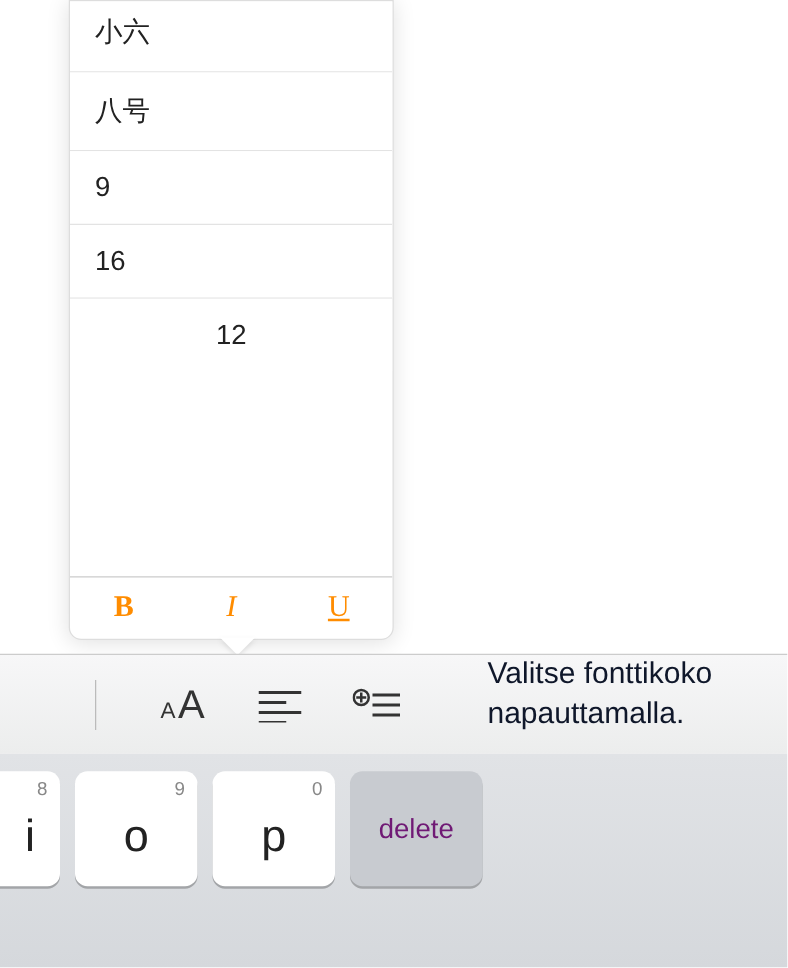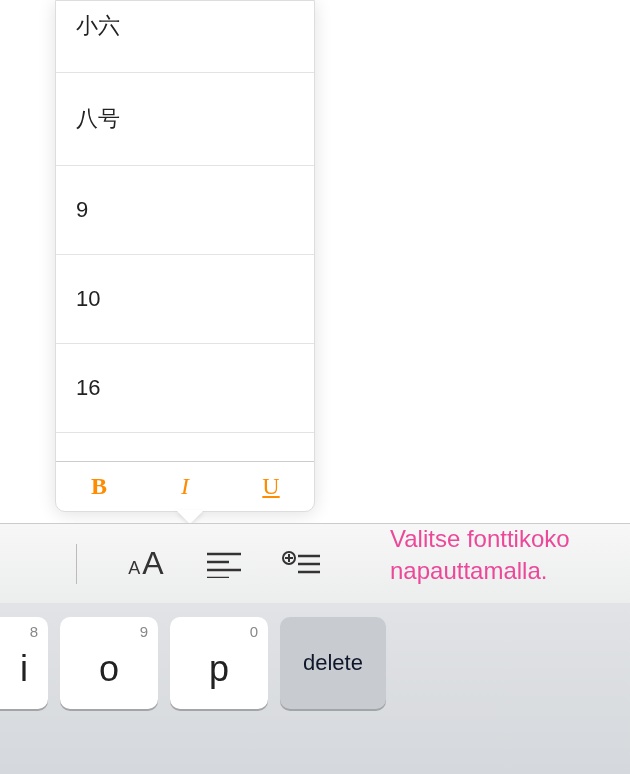--- a/index.html
+++ b/index.html
@@ -24,21 +24,21 @@
       box-shadow: 0 2px 18px rgba(0,0,0,0.12);
       display: flex;
       flex-direction: column;
       overflow: hidden;
     }
     .popover-list {
       flex: 1;
       overflow: hidden;
     }
     .list-item {
-      padding: 31px 20px;
+      padding: 16px 20px;
       font-size: 22px;
       color: #222;
       border-bottom: 1px solid #e3e3e3;
       background: #fff;
     }
     .list-item:last-child { border-bottom: none; text-align: center; }
     .style-row {
       display: flex;
       border-top: 1px solid #ccc;
       height: 50px;
@@ -136,31 +136,31 @@
       color: #888;
     }
     .key-main {
       font-size: 36px;
       color: #222;
       margin-top: 12px;
     }
     .key-delete {
       width: 106px;
       background: #c8cbd0;
-      color: #0f172a;
+      color: #701a75;
       font-size: 22px;
     }
     .callout {
       position: absolute;
       left: 390px;
       top: 523px;
       width: 228px;
       font-size: 24px;
       line-height: 1.35;
-      color: #ec4899;
+      color: #0f172a;
       font-family: -apple-system, "Helvetica Neue", sans-serif;
     }
     .callout-line {
       position: absolute;
       background: #000;
     }
     .callout-line.h {
       left: 192px; top: 542px; width: 192px; height: 2px;
     }
     .callout-line.v {
@@ -170,21 +170,20 @@
     .list-item.cut-bot { border-bottom: none; }
   </style>
 </head>
 <body>
 
 <div class="popover">
   <div class="popover-list">
     <div class="list-item cut-top"><span>小六</span></div>
     <div class="list-item"><span>八号</span></div>
     <div class="list-item"><span>9</span></div>
-    <div class="list-item"><span>10</span></div>
     <div class="list-item"><span>16</span></div>
     <div class="list-item cut-bot"><span>12</span></div>
   </div>
   <div class="style-row">
     <div class="style-btn style-b">
         <span>B</span>
       </div>
     <div class="style-btn style-i">
         <span>I</span>
       </div>

